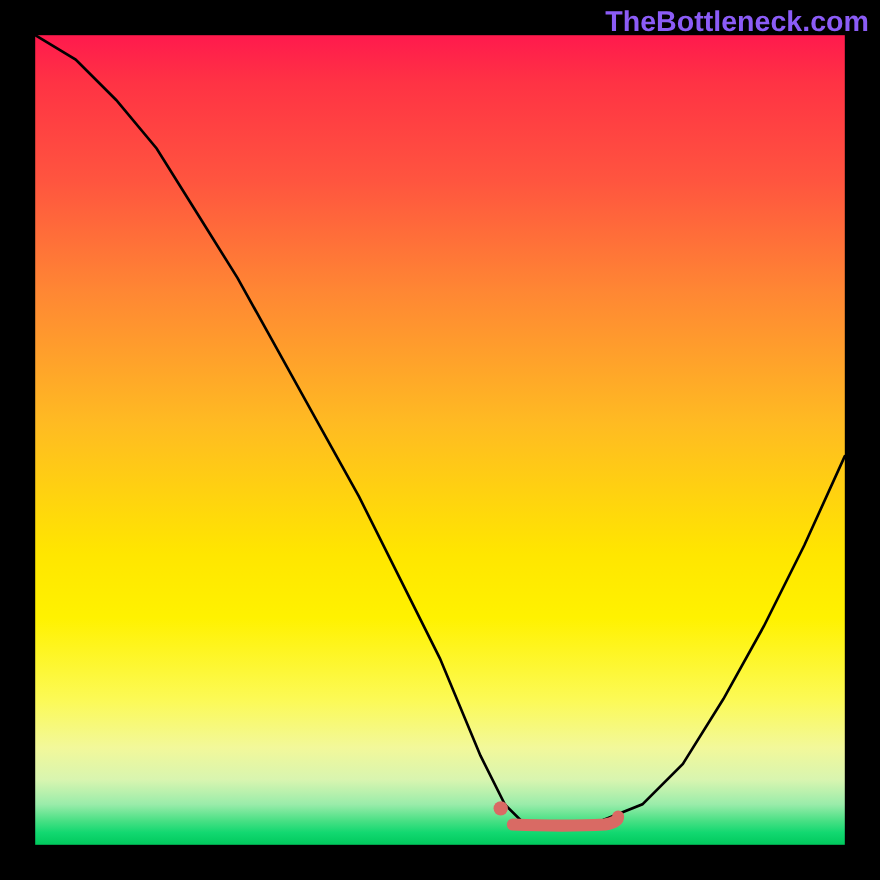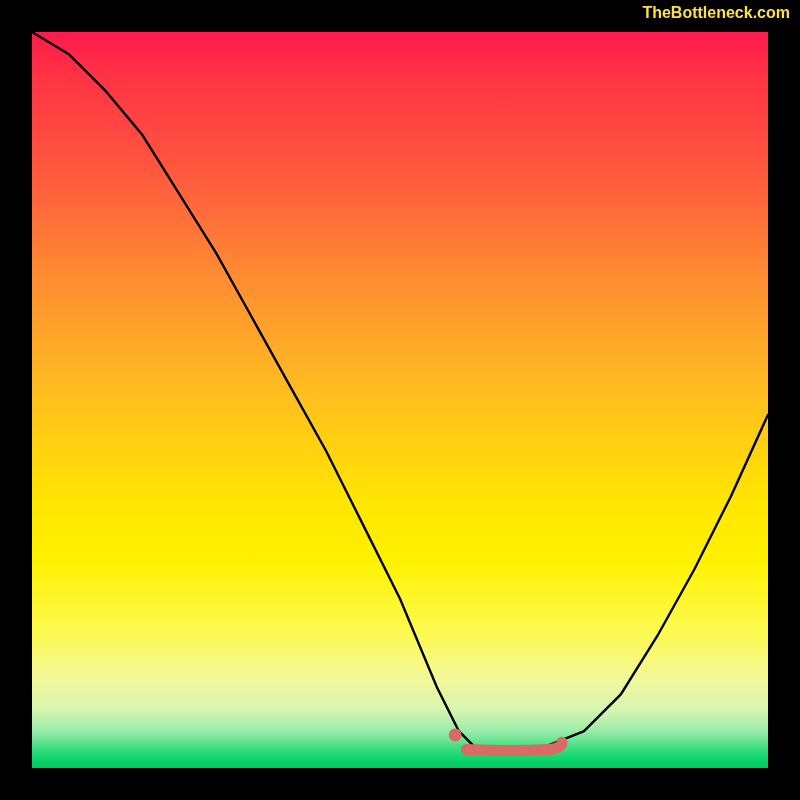--- a/index.html
+++ b/index.html
@@ -8,22 +8,22 @@
     width: 800px;
     height: 800px;
     background: #000;
     position: relative;
     font-family: Arial, sans-serif;
   }
   .watermark {
     position: absolute;
     top: 4px;
     right: 10px;
-    color: #fde047;
-    font-size: 16px;
+    color: #8b5cf6;
+    font-size: 26px;
     font-weight: bold;
     z-index: 10;
   }
   .plot-area {
     position: absolute;
     left: 32px;
     top: 32px;
     width: 736px;
     height: 736px;
     background: linear-gradient(to bottom,

